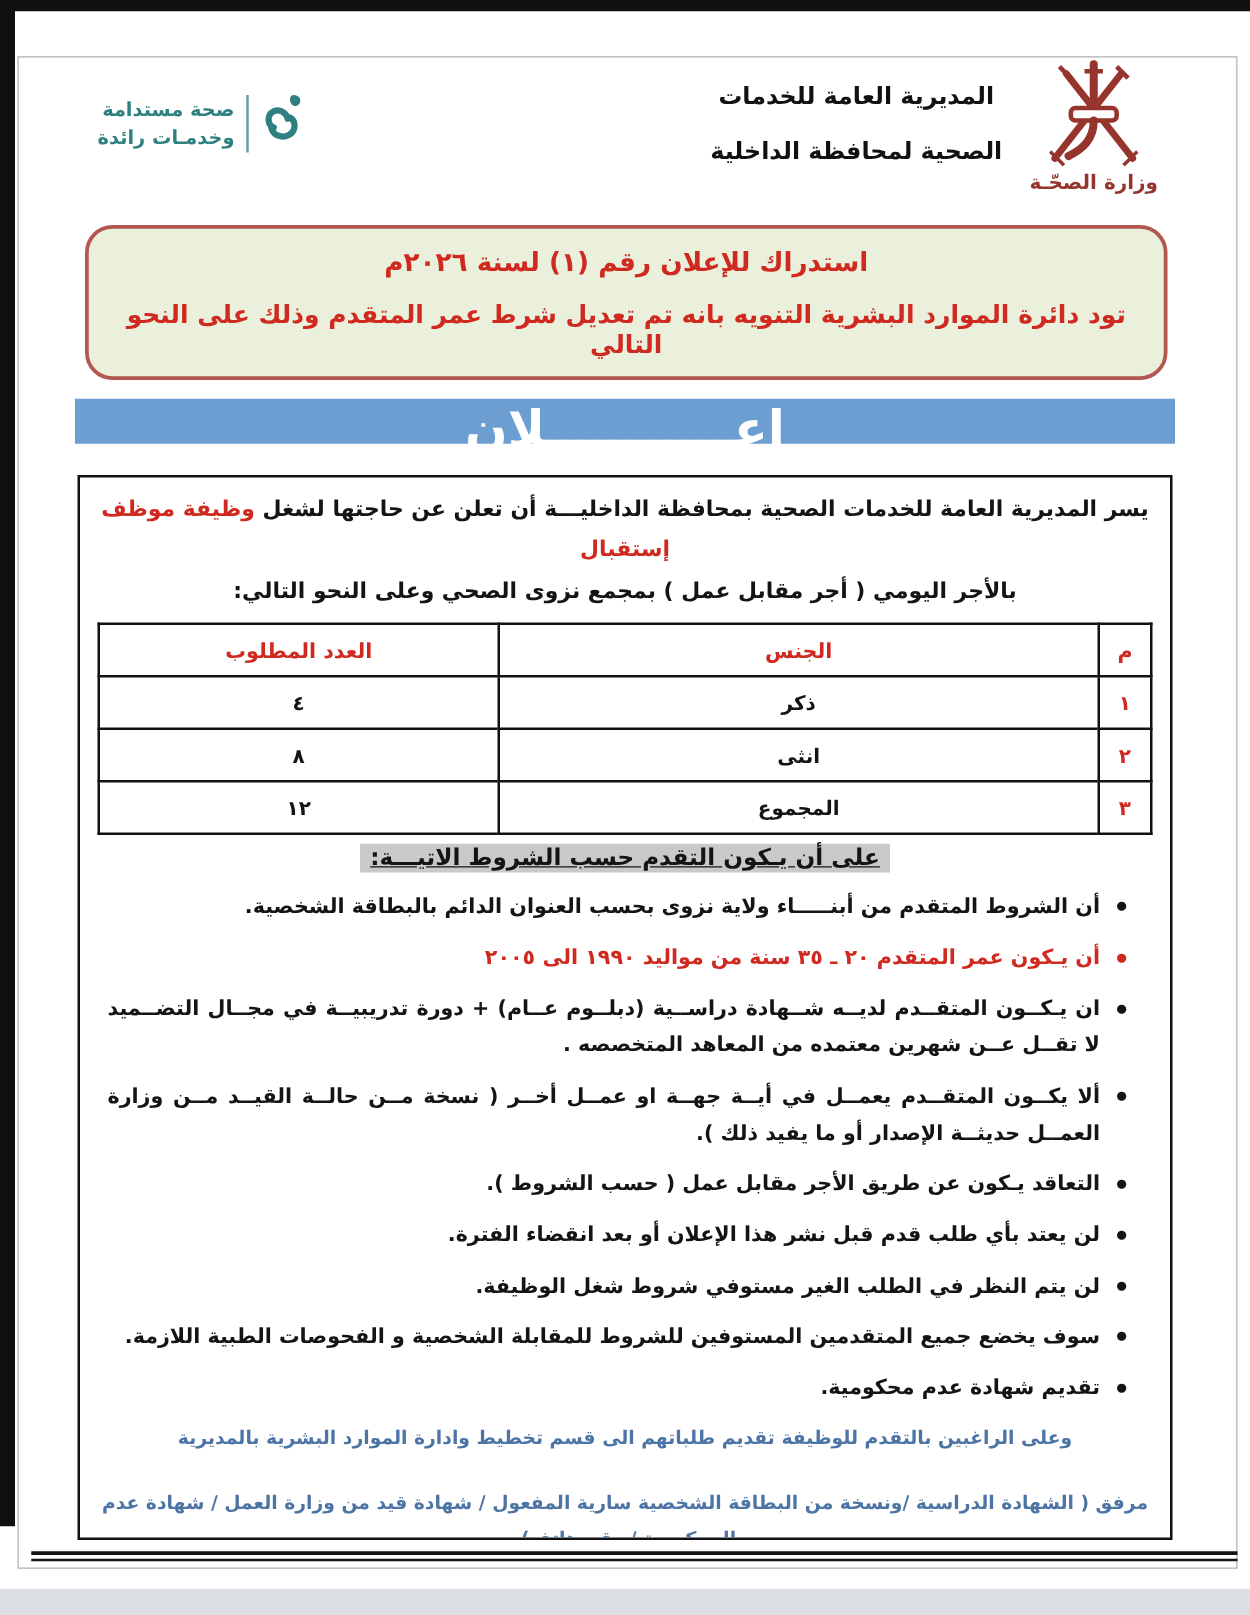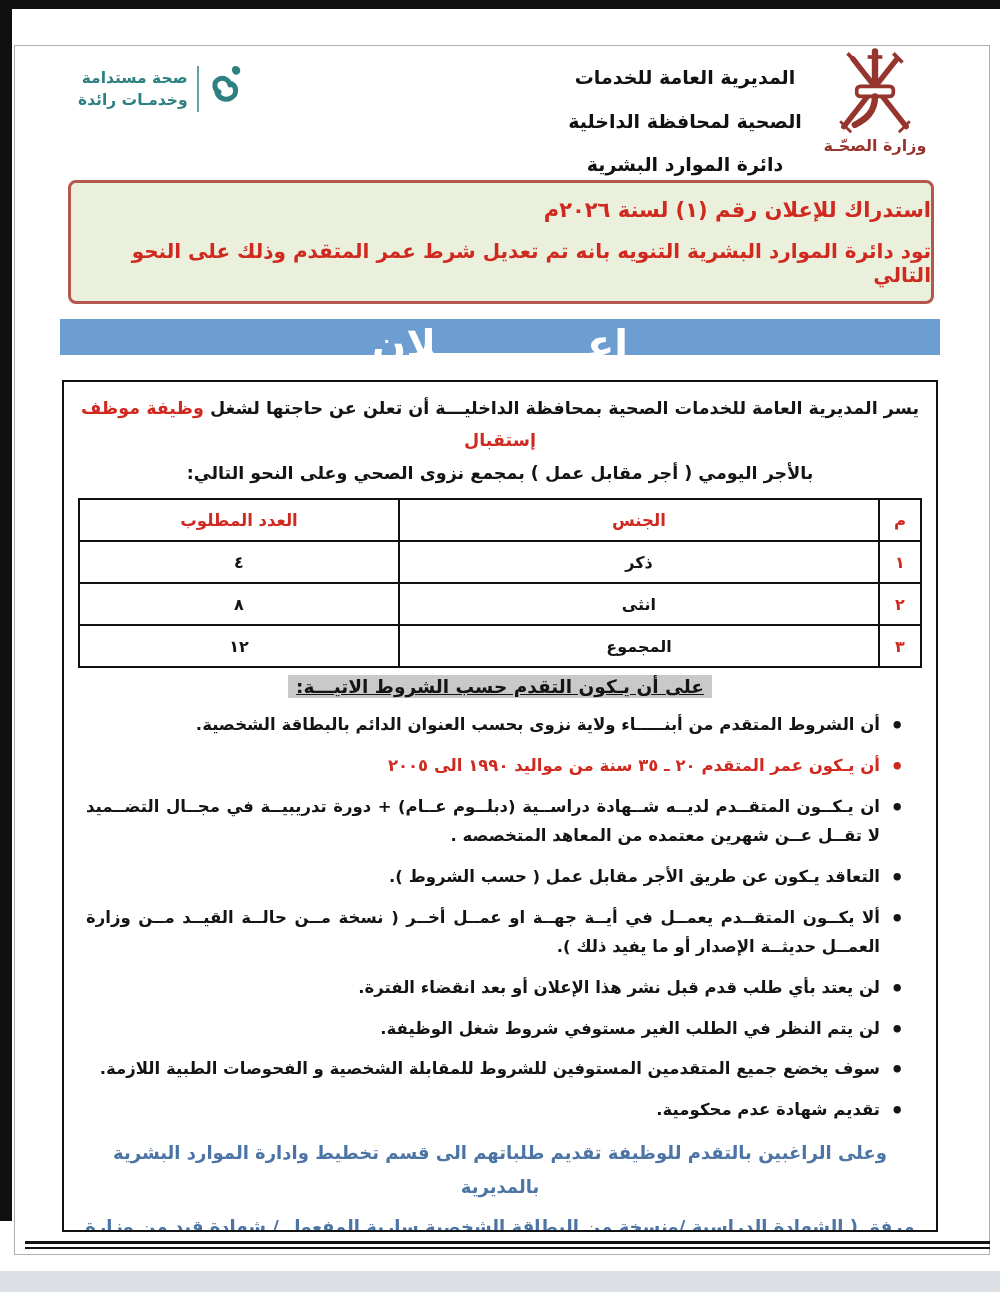--- a/index.html
+++ b/index.html
@@ -27,29 +27,29 @@
   .scan-left{position:absolute;left:0;top:30;width:12px;height:1221px;background:#101010;}
   .page-frame{position:absolute;left:14px;top:45px;width:976px;height:1210px;border:1px solid #b0b0b0;}
   .scan-dline{position:absolute;left:25px;top:1241px;width:965px;height:8px;border-top:3px solid #141414;border-bottom:2px solid #141414;}
   .scan-strip{position:absolute;left:0;top:1271px;width:1000px;height:21px;background:#dce0e5;}
 
   
   .hdr-dept{position:absolute;left:530px;top:56px;width:310px;text-align:center;font-size:19px;line-height:2.3;color:#111;}
   .moh{position:absolute;left:805px;top:46px;width:140px;text-align:center;color:var(--maroon);}
   .moh svg{display:block;margin:0 auto;}
   .moh-caption{font-size:16px;margin-top:2px;letter-spacing:.5px;}
-  .vision{position:absolute;left:78px;top:62px;display:flex;direction:ltr;align-items:center;gap:9px;color:var(--teal);}
+  .vision{position:absolute;left:78px;top:72px;display:flex;direction:ltr;align-items:center;gap:9px;color:var(--teal);}
   .vision-text{text-align:right;font-size:15.5px;line-height:1.45;}
   .vision-bar{width:2px;height:46px;background:var(--teal);opacity:.75;}
 
   
   .notice{
     position:absolute;left:68px;top:180px;width:866px;height:124px;
-    background:#eaf0dc;border:3px solid #b2584e;border-radius:8px;
-    color:var(--red);padding-top:15px;
+    background:#eaf0dc;border:3px solid #b2584e;border-radius:22px;
+    color:var(--red);text-align:center;padding-top:15px;
   }
   .notice-title{font-size:21px;}
   .notice-body{font-size:20px;margin-top:17px;}
 
   
   .banner{
     position:absolute;left:60px;top:319px;width:880px;height:36px;
     background:var(--banner-blue);color:#ffffff;text-align:center;
     font-size:40px;line-height:50px;
   }
@@ -80,39 +80,38 @@
   ul.conds{list-style:none;margin:12px 0 0 0;padding:0 42px 0 8px;direction:rtl;}
   ul.conds li{
     position:relative;font-size:16.5px;line-height:1.8;margin-bottom:11px;
     text-align:justify;
   }
   ul.conds li::before{
     content:"•";position:absolute;right:-24px;top:-2px;font-size:21px;
   }
   ul.conds li[data-color="red"]{color:var(--red);}
 
-  .blue-line{color:var(--link-blue);text-align:center;font-size:18px;line-height:1.9;}
+  .blue-line{color:var(--link-blue);text-align:center;font-size:15px;line-height:1.9;}
   .blue-1{margin-top:10px;}
-  .blue-2{margin-top:6px;}
+  .blue-2{margin-top:24px;}
 </style>
 </head>
 <body>
 
 <div class="canvas">
 
   <div class="scan-top"></div>
   <div class="scan-left"></div>
   <div class="page-frame"></div>
   <div class="scan-dline"></div>
   <div class="scan-strip"></div>
 
   <div class="hdr-dept">
     <div>المديرية العامة للخدمات</div>
     <div>الصحية لمحافظة الداخلية</div>
-    <div>دائرة الموارد البشرية</div>
   </div>
 
   <div class="moh">
     <span>
       <svg width="92" height="88" viewBox="0 0 100 96" fill="none" stroke="#96352e">
 
         <path d="M16 88 L74 14" stroke-width="6" stroke-linecap="round"></path>
         <path d="M84 88 L26 14" stroke-width="6" stroke-linecap="round"></path>
         <path d="M70 8 L80 18" stroke-width="4"></path>
         <path d="M20 8 L30 18" stroke-width="4"></path>
@@ -191,22 +190,22 @@
     </table>
 
     <div class="cond-wrap">
       <span class="cond-head">على أن يـكون التقدم حسب الشروط الاتيـــة:</span>
     </div>
 
     <ul class="conds">
       <li data-color="black">أن الشروط المتقدم من أبنـــــاء ولاية نزوى بحسب العنوان الدائم بالبطاقة الشخصية.</li>
       <li data-color="red">أن يـكون عمر المتقدم ٢٠ ـ ٣٥ سنة من مواليد ١٩٩٠ الى ٢٠٠٥</li>
       <li data-color="black">ان يـكــون المتقــدم لديــه شــهادة دراســية (دبلــوم عــام) + دورة تدريبيــة في مجــال التضــميد لا تقــل عــن شهرين معتمده من المعاهد المتخصصه .</li>
+      <li data-color="black">ألا يكــون المتقــدم يعمــل في أيــة جهــة او عمــل أخــر ( نسخة مــن حالــة القيــد مــن وزارة العمــل حديثــة الإصدار أو ما يفيد ذلك ).</li>
       <li data-color="black">التعاقد يـكون عن طريق الأجر مقابل عمل ( حسب الشروط ).</li>
-      <li data-color="black">ألا يكــون المتقــدم يعمــل في أيــة جهــة او عمــل أخــر ( نسخة مــن حالــة القيــد مــن وزارة العمــل حديثــة الإصدار أو ما يفيد ذلك ).</li>
       <li data-color="black">لن يعتد بأي طلب قدم قبل نشر هذا الإعلان أو بعد انقضاء الفترة.</li>
       <li data-color="black">لن يتم النظر في الطلب الغير مستوفي شروط شغل الوظيفة.</li>
       <li data-color="black">سوف يخضع جميع المتقدمين المستوفين للشروط للمقابلة الشخصية و الفحوصات الطبية اللازمة.</li>
       <li data-color="black">تقديم شهادة عدم محكومية.</li>
     </ul>
 
     <div class="blue-line blue-1">وعلى الراغبين بالتقدم للوظيفة تقديم طلباتهم الى قسم تخطيط وادارة الموارد البشرية بالمديرية</div>
     <div class="blue-line blue-2">مرفق ( الشهادة الدراسية /ونسخة من البطاقة الشخصية سارية المفعول / شهادة قيد من وزارة العمل / شهادة عدم المحكومية / رقم هاتف).</div>
 
   </div>

